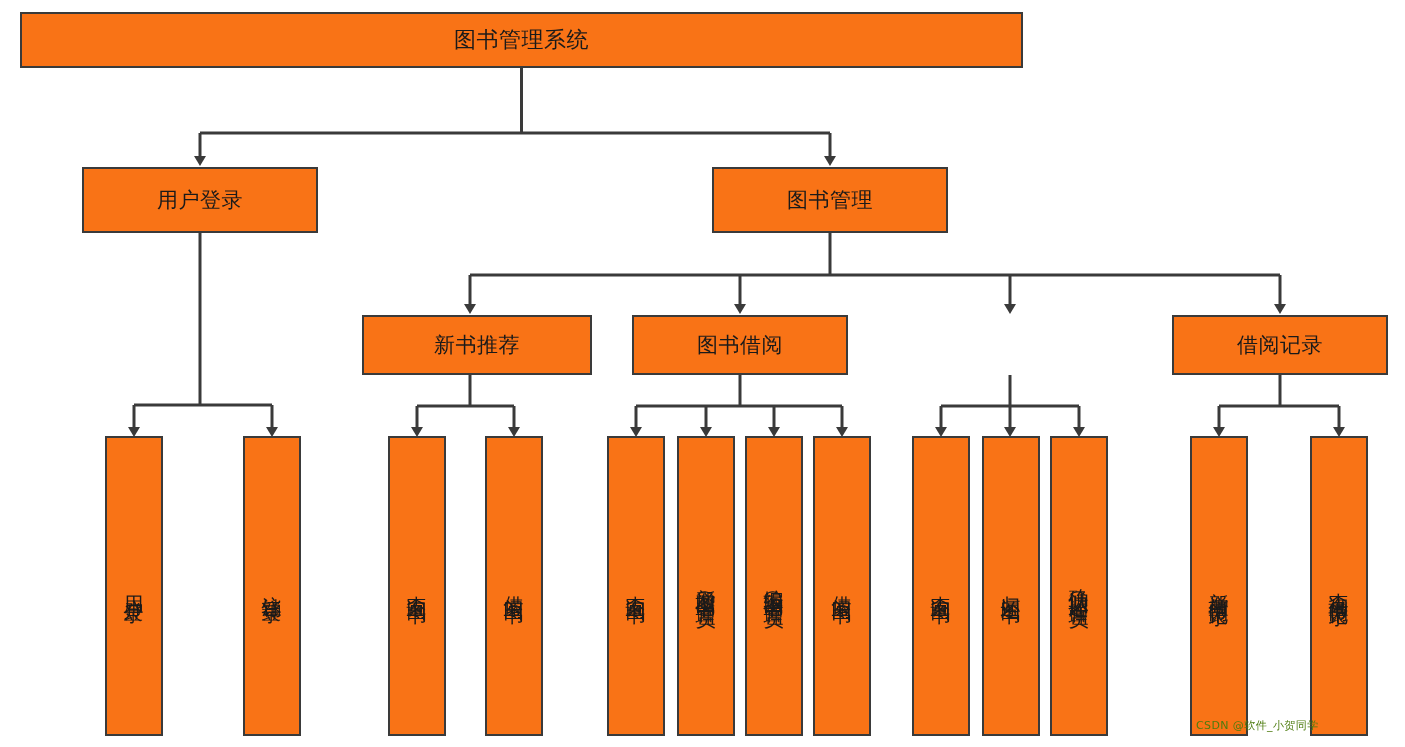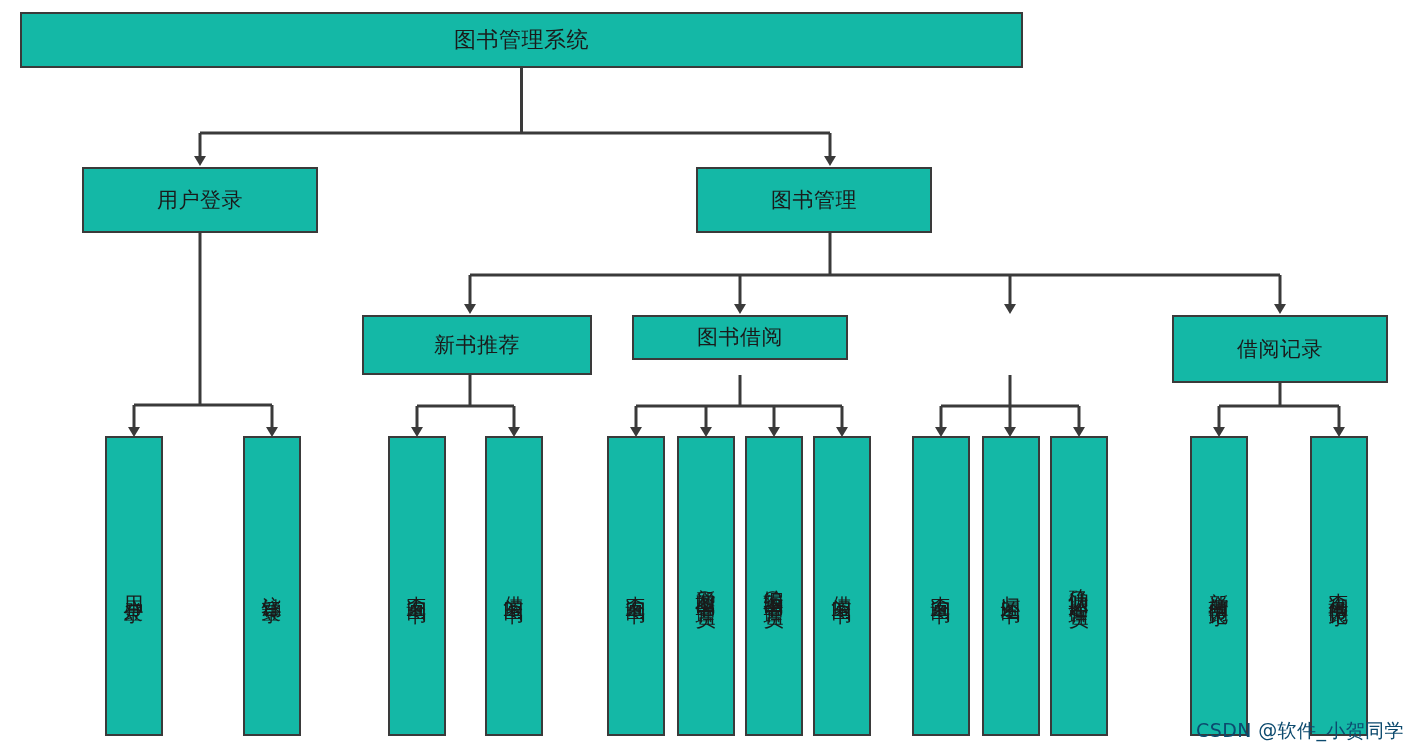--- a/index.html
+++ b/index.html
@@ -21,21 +21,21 @@
     position: absolute;
     left: 0;
     top: 0;
     width: 1405px;
     height: 747px;
   }
   .node {
     position: absolute;
     box-sizing: border-box;
     border: 2px solid #3a3a3a;
-    background: #14b8a6;
+    background: #f97316;
     display: flex;
     align-items: center;
     justify-content: center;
     color: #1a1a1a;
     z-index: 2;
   }
   .node-label {
     display: block;
     line-height: 1.18;
     text-align: center;
@@ -54,22 +54,22 @@
   }
   .node.vert .node-label {
     writing-mode: vertical-rl;
     text-orientation: upright;
     font-size: 20px;
     letter-spacing: 3px;
     line-height: 1;
   }
   .watermark {
     position: absolute;
-    color: #0c4a6e;
-    font-size: 19px;
+    color: #4d7c0f;
+    font-size: 11px;
     letter-spacing: 0.4px;
     white-space: nowrap;
     z-index: 5;
     font-family: "DejaVu Sans", "Liberation Sans", sans-serif;
   }
 </style>
 </head>
 <body>
 
 <div id="canvas">
@@ -124,31 +124,31 @@
     </g>
   </svg>
 
   <div class="node root horiz" style="left: 20px; top: 12px; width: 1003px; height: 56px;">
     <span class="node-label">图书管理系统</span>
   </div>
 
   <div class="node horiz" style="left: 82px; top: 167px; width: 236px; height: 66px;">
     <span class="node-label">用户登录</span>
   </div>
-  <div class="node horiz" style="left: 696px; top: 167px; width: 236px; height: 66px;">
+  <div class="node horiz" style="left: 712px; top: 167px; width: 236px; height: 66px;">
     <span class="node-label">图书管理</span>
   </div>
 
   <div class="node horiz" style="left: 362px; top: 315px; width: 230px; height: 60px;">
     <span class="node-label">新书推荐</span>
   </div>
-  <div class="node horiz" style="left: 632px; top: 315px; width: 216px; height: 45px;">
+  <div class="node horiz" style="left: 632px; top: 315px; width: 216px; height: 60px;">
     <span class="node-label">图书借阅</span>
   </div>
-  <div class="node horiz" style="left: 1172px; top: 315px; width: 216px; height: 68px;">
+  <div class="node horiz" style="left: 1172px; top: 315px; width: 216px; height: 60px;">
     <span class="node-label">借阅记录</span>
   </div>
 
   <div class="node vert" style="left: 105px; top: 436px; width: 58px; height: 300px;">
     <span class="node-label">用户登录</span>
   </div>
   <div class="node vert" style="left: 243px; top: 436px; width: 58px; height: 300px;">
     <span class="node-label">注销登录</span>
   </div>
   <div class="node vert" style="left: 388px; top: 436px; width: 58px; height: 300px;">

